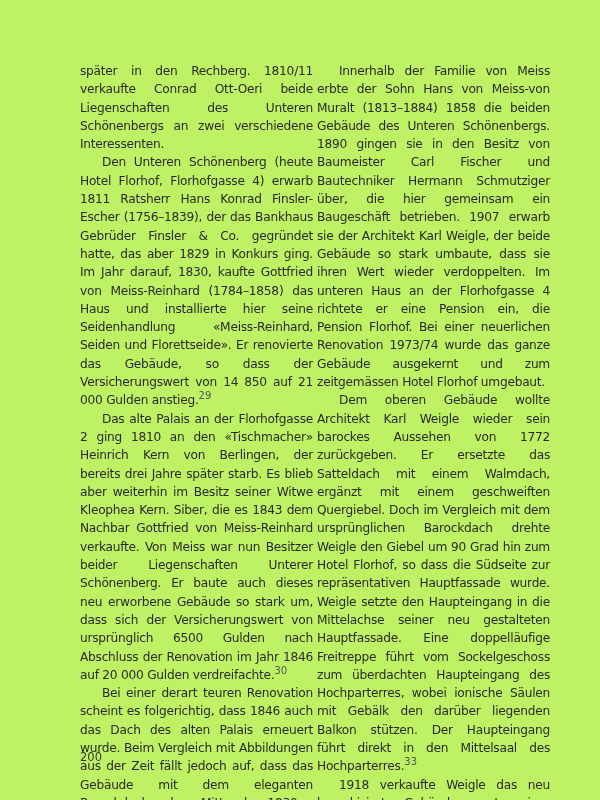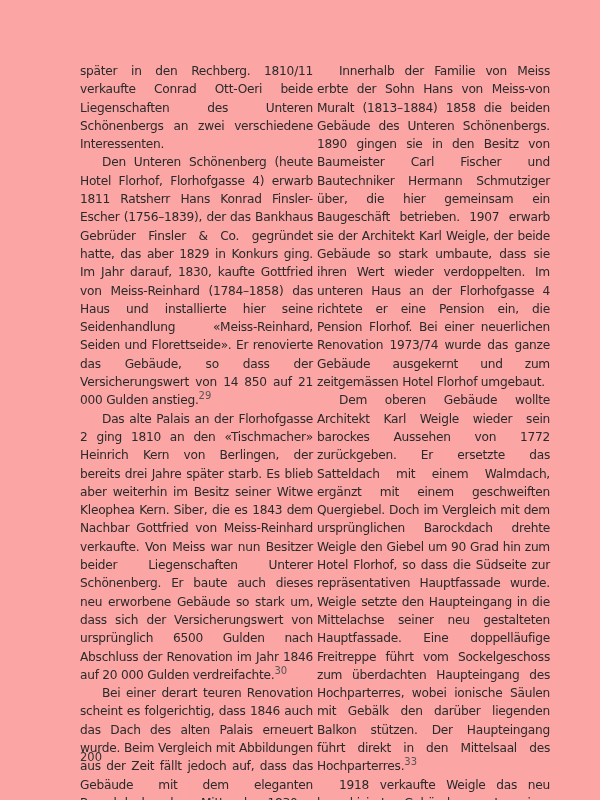--- a/index.html
+++ b/index.html
@@ -1,17 +1,17 @@
 <!DOCTYPE html>
 <html><head>
 <meta charset="utf-8">
 <style>
   html, body { margin: 0; padding: 0; background: #ffffff; }
   body { width: 600px; height: 800px; position: relative; overflow: hidden; }
-  .page { position: absolute; left: 0; top: 0; width: 600px; height: 800px; background: #fca5a5; }
+  .page { position: absolute; left: 0; top: 0; width: 600px; height: 800px; background: #bef264; }
   .col {
     position: absolute; top: 62px; width: 233px;
     font-family: "DejaVu Sans", sans-serif;
     font-size: 12.2px; line-height: 18.3px; color: #2a2a2a;
     text-align: justify; hyphens: manual; letter-spacing: -0.25px;
     word-spacing: 0px;
   }
   .col-left { left: 80px; }
   .col-right { left: 317px; }
   .col p { margin: 0; }

